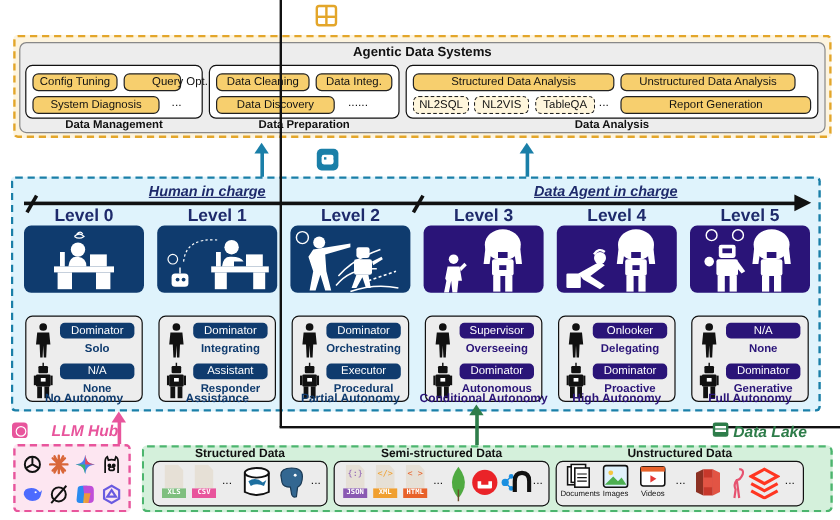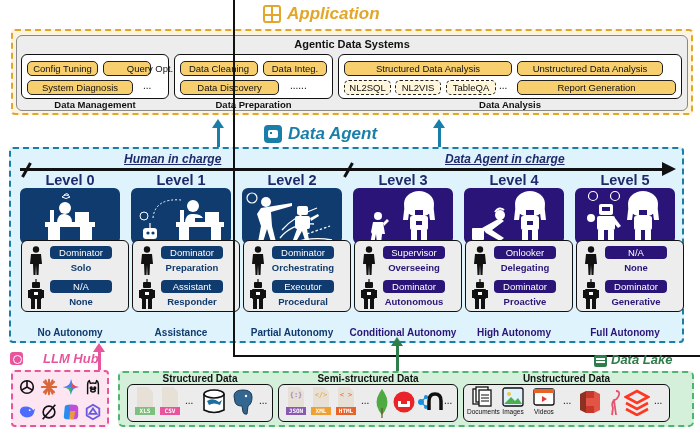--- a/index.html
+++ b/index.html
@@ -44,21 +44,21 @@
   .axis-head { position: absolute; left: 662px; top: 162px; border-top: 7.5px solid transparent; border-bottom: 7.5px solid transparent; border-left: 14px solid #111; }
   .tick { position: absolute; width: 3px; height: 16px; background: #111; transform: rotate(30deg); }
   .phase-label { position: absolute; top: 152px; font-size: 12px; font-weight: bold; font-style: italic; color: #1e2a6b; text-decoration: underline; }
 
   .level-title { position: absolute; top: 172px; width: 100px; text-align: center; font-size: 14.5px; font-weight: bold; color: #1e2a6b; }
   .level-img { position: absolute; top: 188px; width: 100px; height: 56px; border-radius: 6px; overflow: hidden; }
   .level-img.human { background: #0f3b6e; }
   .level-img.agent { background: #2a1478; }
   .level-img svg { width: 100%; height: 100%; display: block; }
 
-  .role-card { position: absolute; top: 240px; width: 108px; height: 72px; background: #ededed; border: 1.5px solid #111; border-radius: 6px; }
+  .role-card { position: absolute; top: 263px; width: 98px; height: 72px; background: #ededed; border: 1.5px solid #111; border-radius: 6px; }
   .role-fig { position: absolute; left: 6px; width: 16px; height: 30px; }
   .role-fig.human { top: 5px; }
   .role-fig.robot { top: 38px; }
   .role-badge { position: absolute; left: 28px; width: 62px; height: 13px; border-radius: 4px; color: #fff; font-size: 9.5px; text-align: center; line-height: 13px; white-space: nowrap; }
   .role-badge.b1 { top: 5px; }
   .role-badge.b2 { top: 39px; }
   .role-badge.human { background: #0f3b6e; }
   .role-badge.agent { background: #2a1478; }
   .role-mode { position: absolute; left: 22px; width: 74px; text-align: center; font-size: 9.5px; font-weight: bold; white-space: nowrap; }
   .role-mode.m1 { top: 21px; }
@@ -76,21 +76,21 @@
 
   
   .llm-title { position: absolute; left: 10px; top: 351px; display: flex; align-items: center; gap: 20px; }
   .llm-title .label { font-size: 13px; font-weight: bold; font-style: italic; color: #e8559c; }
   .llm-icon { width: 13px; height: 13px; background: #e8559c; border-radius: 3px; position: relative; }
   .llm-icon::after { content: ""; position: absolute; left: 3px; top: 3px; width: 7px; height: 7px; border: 1.5px solid #fff; border-radius: 50%; }
   .llm-box { position: absolute; left: 11px; top: 370px; width: 98px; height: 57px; border: 2px dashed #e8559c; background: #fde6f1; border-radius: 4px; }
   .llm-logo { position: absolute; width: 18px; height: 18px; display: flex; align-items: center; justify-content: center; font-size: 16px; line-height: 1; }
 
   
-  .lake-title { position: absolute; left: 594px; top: 352px; display: flex; align-items: flex-end; gap: 4px; }
+  .lake-title { position: absolute; left: 594px; top: 352px; display: flex; align-items: flex-start; gap: 4px; }
   .lake-title .label { font-size: 13px; font-weight: bold; font-style: italic; color: #2e7d4a; }
   .lake-icon { width: 13px; height: 12px; background: #2e7d4a; border-radius: 2px; position: relative; }
   .lake-icon::after { content: ""; position: absolute; left: 2px; top: 3px; width: 9px; height: 1.5px; background: #fff; box-shadow: 0 3px 0 #fff; }
   .lake-box { position: absolute; left: 118px; top: 371px; width: 576px; height: 56px; border: 2px dashed #4cb56e; background: #d4f0db; border-radius: 5px; }
 
   .lake-group-label { position: absolute; top: 373px; font-size: 10px; font-weight: bold; color: #111; text-align: center; }
   .lake-group { position: absolute; top: 384px; height: 38px; border: 1.5px solid #111; border-radius: 6px; background: #ececec; }
 
   .file-icon { position: absolute; top: 387px; width: 20px; height: 30px; }
   .file-icon .sheet { position: absolute; left: 2px; top: 0; width: 16px; height: 20px; background: #e6e0d6; clip-path: polygon(0 0, 70% 0, 100% 25%, 100% 100%, 0 100%); }
@@ -100,21 +100,20 @@
   .db-logo { position: absolute; top: 388px; width: 26px; height: 28px; }
   .media-icon { position: absolute; top: 386px; width: 30px; height: 34px; }
   .media-icon svg { width: 24px; height: 22px; display: block; margin: 0 auto; }
   .media-label { font-size: 6.5px; color: #111; text-align: center; white-space: nowrap; }
 </style>
 </head>
 <body>
 
 <div class="app-title">
   <span class="app-icon"></span>
-  <span class="label">Application</span>
 </div>
 <div class="app-box"></div>
 <div class="agentic-box">
   <div class="agentic-title">Agentic Data Systems</div>
 </div>
 
 <div class="group" style="left:21px; width:148px;"></div>
 <div class="chip" style="left:27px; top:61px; width:71px;">Config Tuning</div>
 <div class="chip" style="left:103px; top:61px; width:36px;padding-left:46px;">Query Opt.</div>
 <div class="chip" style="left:27px; top:80px; width:106px;">System Diagnosis</div>
@@ -136,21 +135,20 @@
 <div class="chip dashed" style="left:446px; top:80px; width:50px;">TableQA</div>
 <div class="dots" style="left:499px; top:80px;">...</div>
 <div class="chip" style="left:517px; top:80px; width:159px;">Report Generation</div>
 <div class="group-label" style="left:338px; width:344px;">Data Analysis</div>
 
 <div class="arrow-up" style="left:217px; top:127px; height:22px;"></div>
 <div class="arrow-up" style="left:438px; top:127px; height:22px;"></div>
 
 <div class="agent-title">
   <span class="agent-icon"></span>
-  <span class="label">Data Agent</span>
 </div>
 <div class="agent-box"></div>
 
 <div class="axis-line"></div>
 <div class="axis-head"></div>
 <div class="tick" style="left:25px; top:162px;"></div>
 <div class="tick" style="left:347px; top:162px;"></div>
 <div class="phase-label" style="left:124px;">Human in charge</div>
 <div class="phase-label" style="left:445px;">Data Agent in charge</div>
 
@@ -223,21 +221,21 @@
           <path d="M8 0 V3" stroke="#111" stroke-width="1.2"></path>
           <rect x="4" y="3" width="8" height="6" rx="1" fill="#111"></rect>
           <rect x="2" y="10" width="12" height="10" rx="1" fill="#111"></rect>
           <rect x="0" y="11" width="2" height="8" fill="#111"></rect>
           <rect x="14" y="11" width="2" height="8" fill="#111"></rect>
           <rect x="3" y="20" width="4" height="10" fill="#111"></rect>
           <rect x="9" y="20" width="4" height="10" fill="#111"></rect>
           <rect x="6" y="13" width="4" height="3" fill="#fff"></rect>
         </svg></span>
         <div class="role-badge b1 human">Dominator</div>
-        <div class="role-mode m1 human">Preparation</div>
+        <div class="role-mode m1 human">Integrating</div>
         <div class="role-badge b2 human">Assistant</div>
         <div class="role-mode m2 human">Responder</div>
       </div>
       <div class="autonomy-label human" style="left:121px;">Assistance</div>
 
       <div class="level-title" style="left:242px;">Level 2</div>
       <div class="level-img human" style="left:242px;">
         <svg viewBox="0 0 100 56" preserveAspectRatio="xMidYMid meet">
         <circle cx="10" cy="10" r="5" fill="none" stroke="#fff" stroke-width="1.2"></circle>
         <g fill="#fff">

